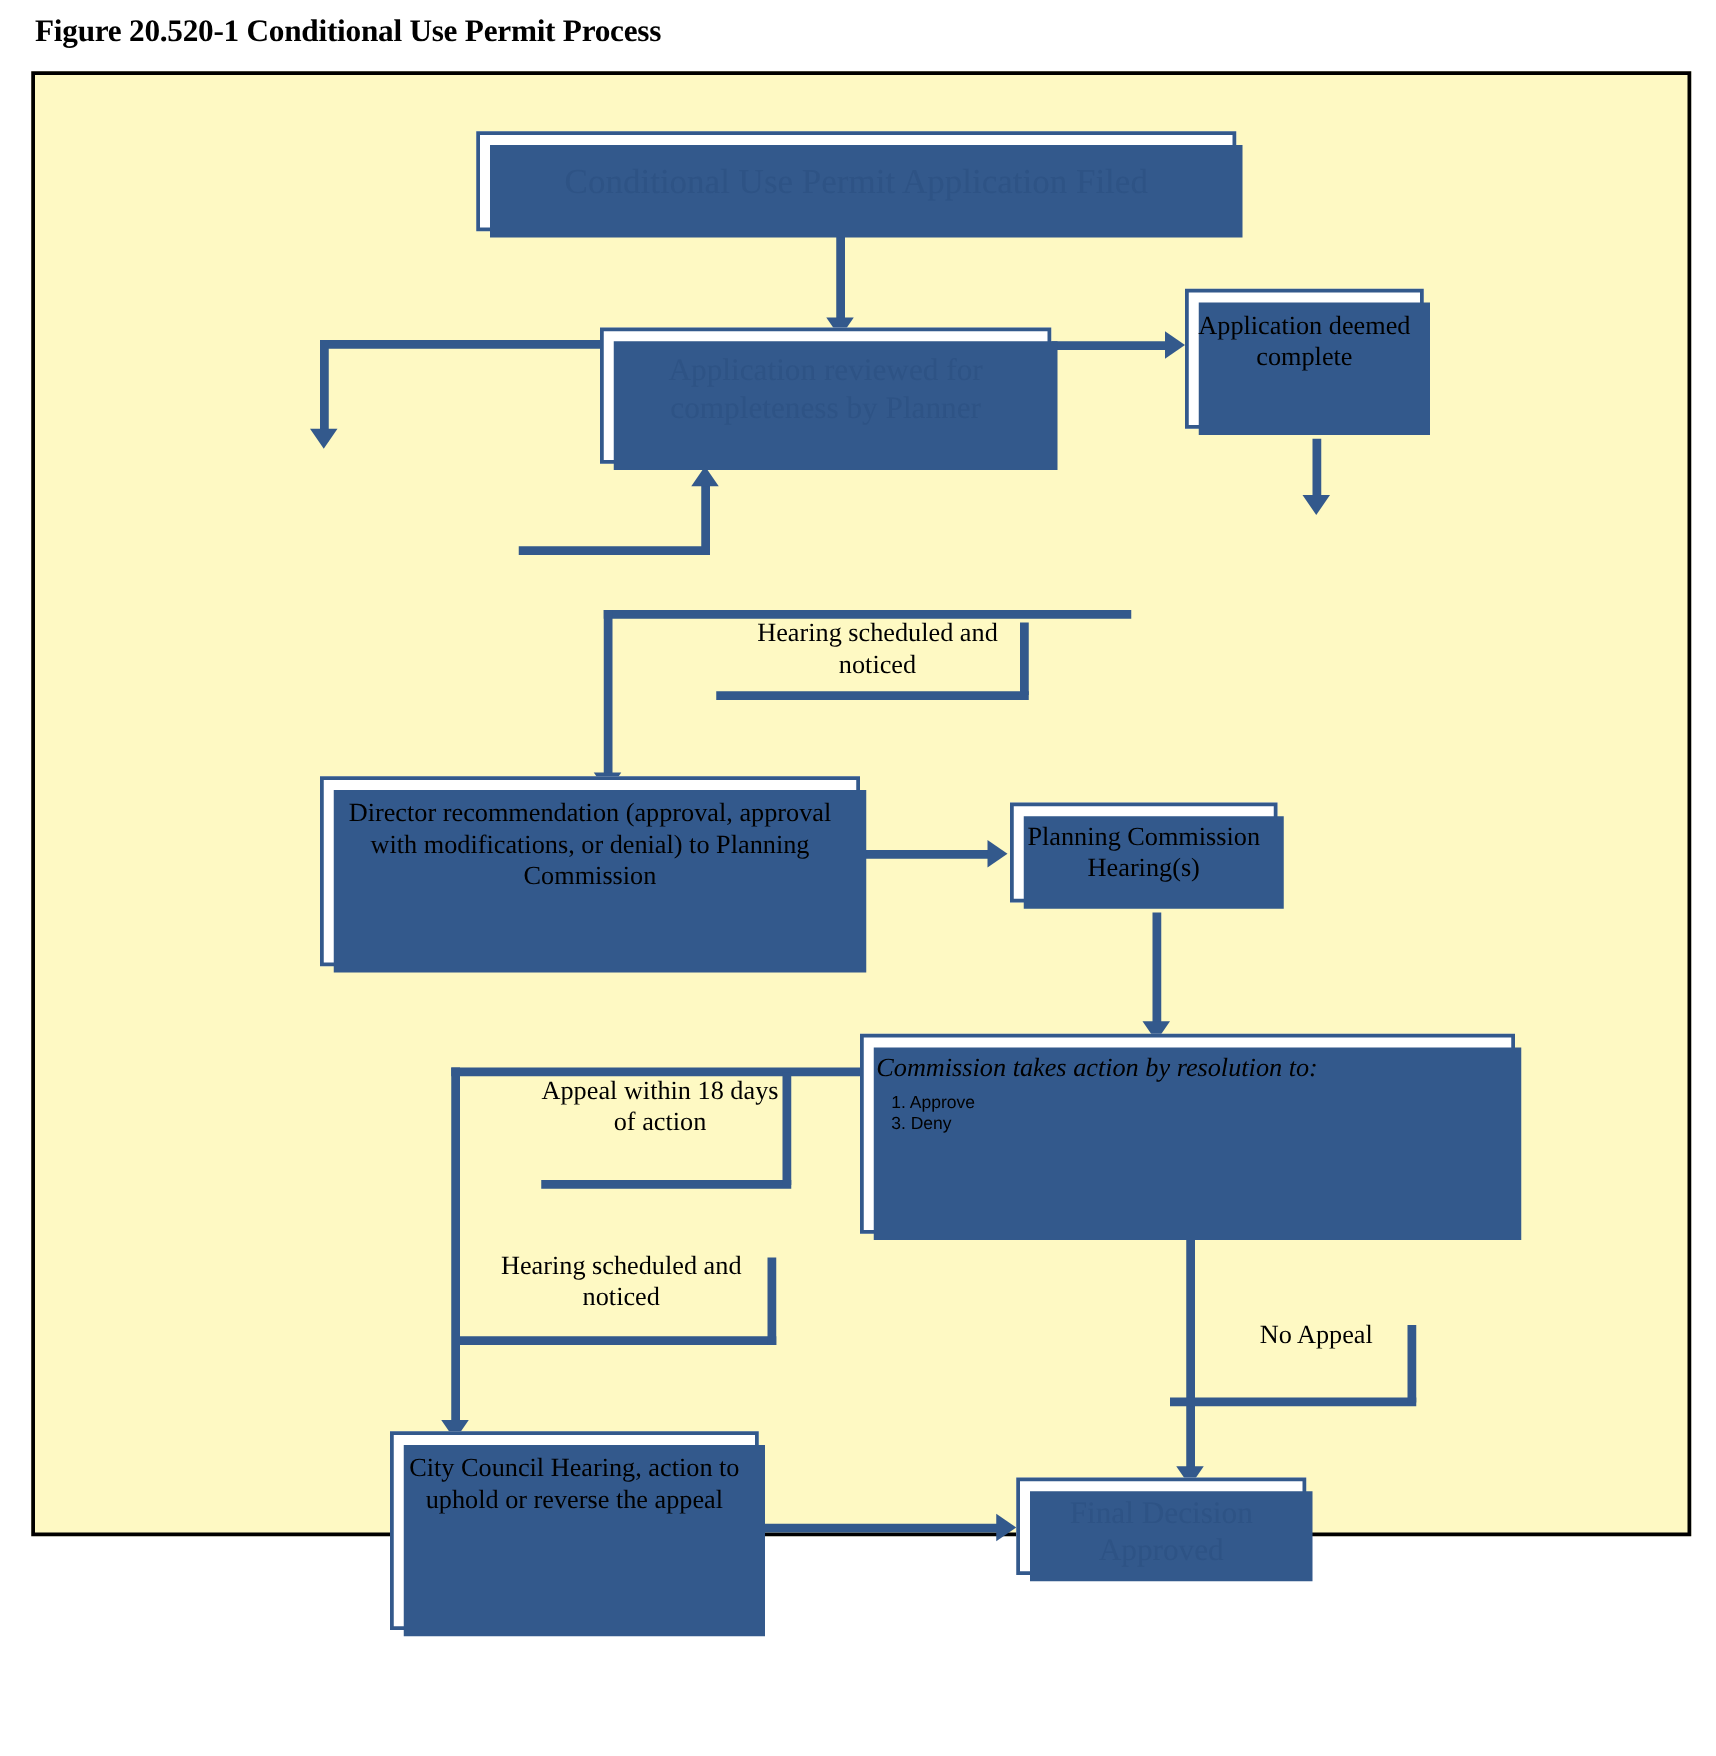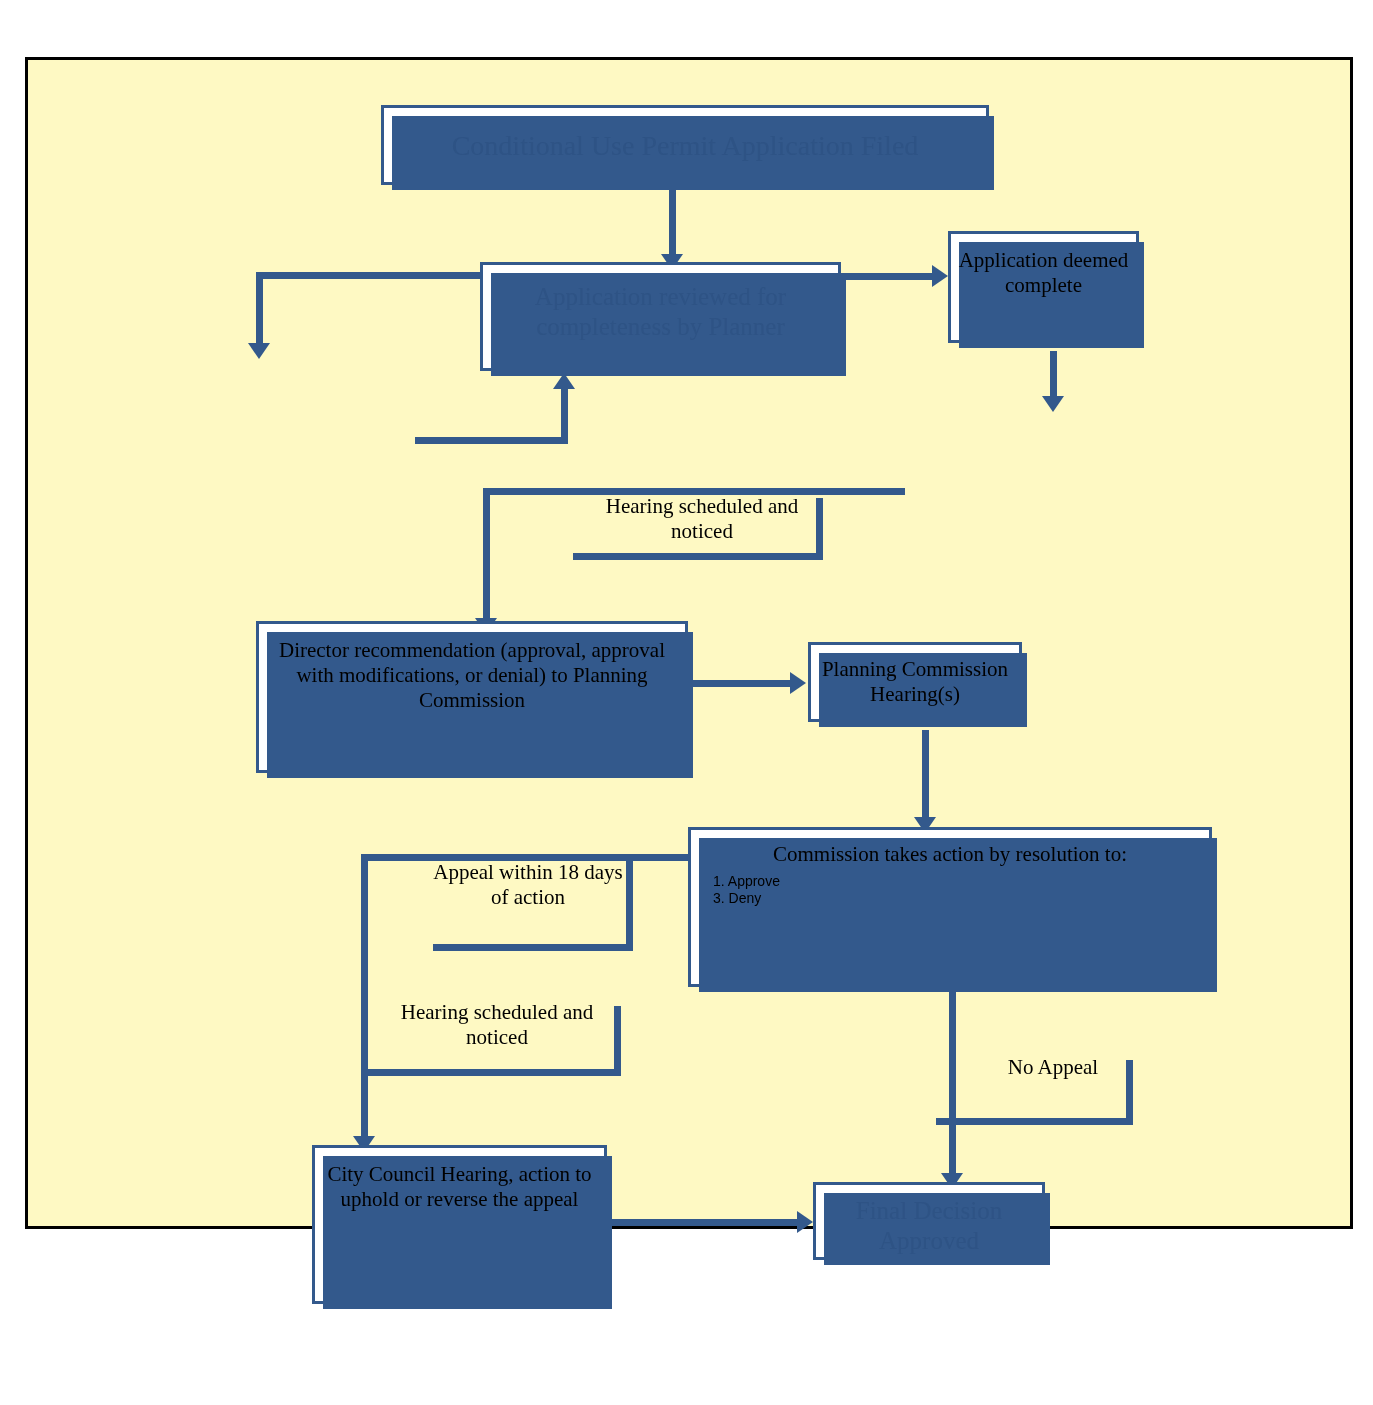--- a/index.html
+++ b/index.html
@@ -98,39 +98,40 @@
     position: absolute;
     text-align: center;
     font-family: "Liberation Serif", "DejaVu Serif", serif;
     font-size: 21px;
     color: #000000;
     line-height: 1.2;
     z-index: 4;
   }
   .list-head {
     display: block;
-    text-align: center;
     font-family: "Liberation Serif", "DejaVu Serif", serif;
     font-size: 21px;
+    font-style: italic;
   }
   .list-items {
     display: block;
     text-align: left;
     font-family: "Liberation Sans", "DejaVu Sans", sans-serif;
     font-size: 14px;
     line-height: 1.22;
     margin-top: 6px;
     padding-left: 12px;
   }
 </style>
 </head>
 <body>
 
 <div id="page">
 
+  <div id="figure-title">Figure 20.520-1 Conditional Use Permit Process</div>
 
   <div id="frame">
 
     <div class="node" style="left:353px; top:45px; width:608px; height:80px;">
       <div class="node-text blue-text" style="top:21px; font-size:28px;">Conditional Use Permit Application Filed</div>
     </div>
 
     <div class="vline" style="left:641px; top:125px; height:75px;"></div>
     <div class="arrow-down" style="left:633px; top:194px;"></div>
 

